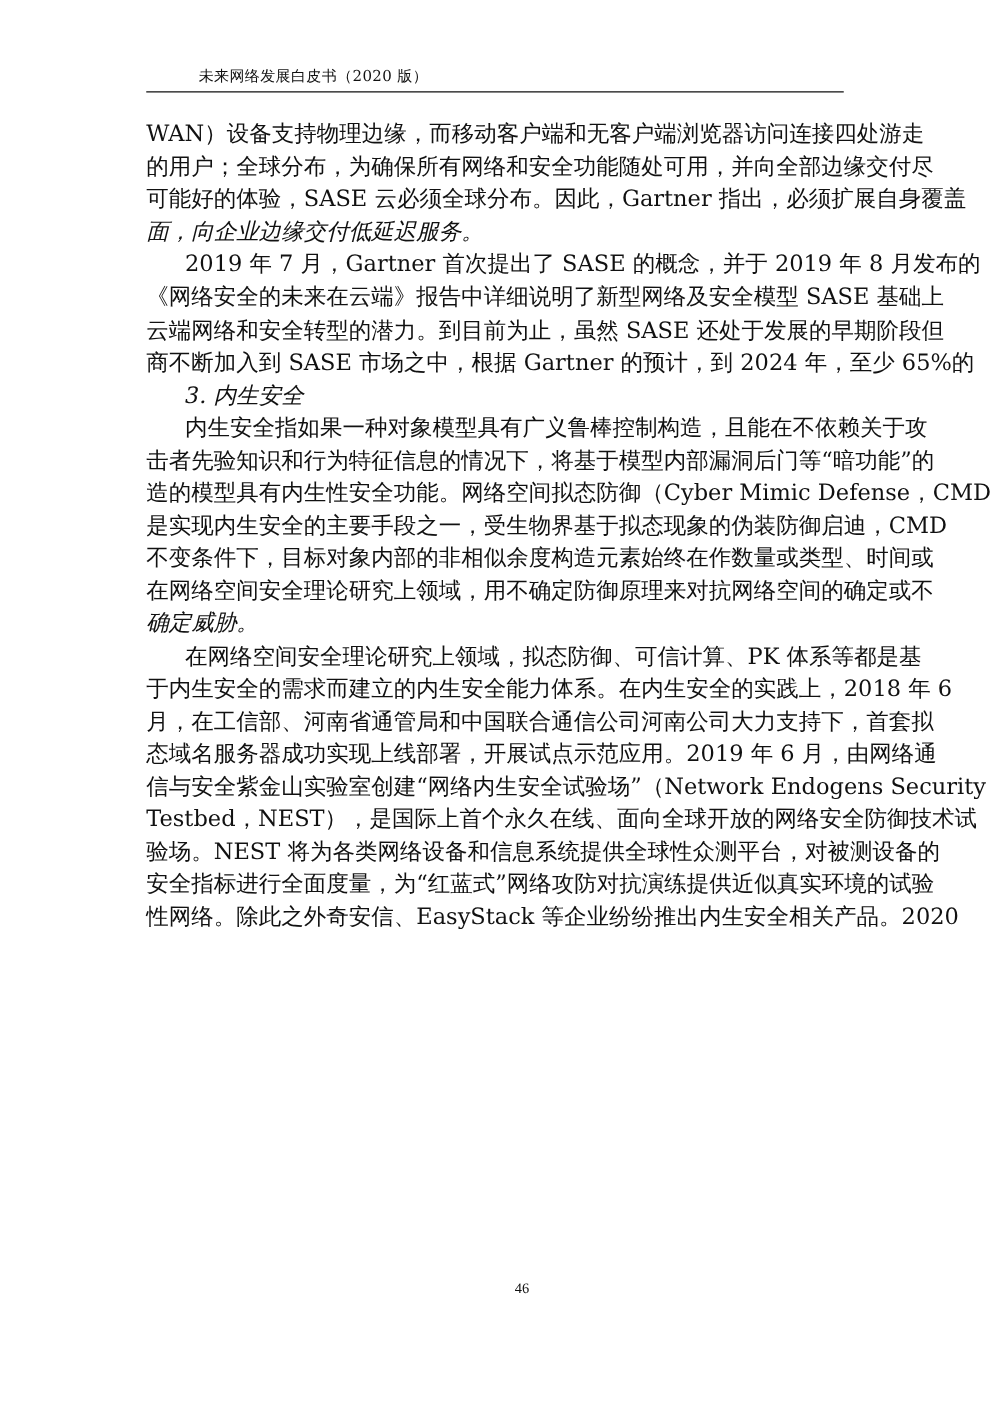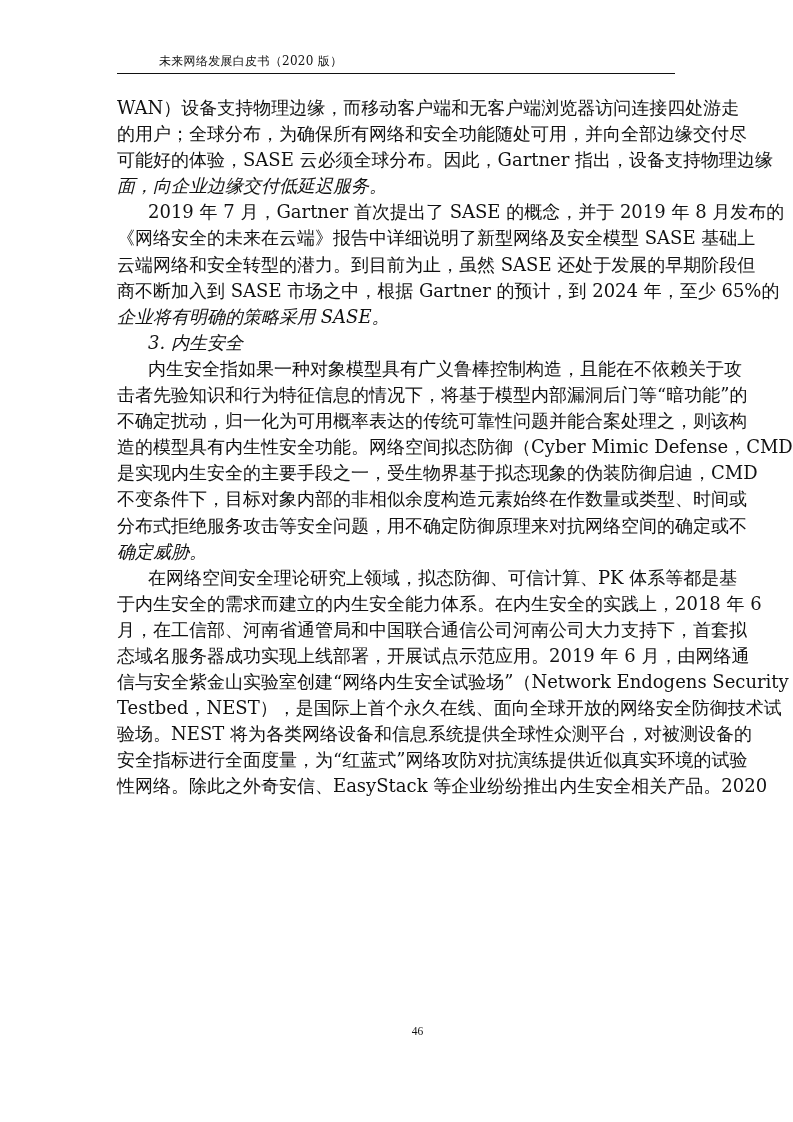--- a/index.html
+++ b/index.html
@@ -22,45 +22,43 @@
 
 <div class="header">
   <span class="header-title">未来网络发展白皮书（2020 版）</span>
 </div>
 
 <div class="body-text">
 
   <div>
     <div class="line">WAN）设备支持物理边缘，而移动客户端和无客户端浏览器访问连接四处游走</div>
     <div class="line">的用户；全球分布，为确保所有网络和安全功能随处可用，并向全部边缘交付尽</div>
-    <div class="line">可能好的体验，SASE 云必须全球分布。因此，Gartner 指出，设备支持物理边缘</div>
+    <div class="line">可能好的体验，SASE 云必须全球分布。因此，Gartner 指出，必须扩展自身覆盖</div>
     <div class="line last">面，向企业边缘交付低延迟服务。</div>
   </div>
 
   <div>
     <div class="line indent">2019 年 7 月，Gartner 首次提出了 SASE 的概念，并于 2019 年 8 月发布的</div>
     <div class="line">《网络安全的未来在云端》报告中详细说明了新型网络及安全模型 SASE 基础上</div>
     <div class="line">云端网络和安全转型的潜力。到目前为止，虽然 SASE 还处于发展的早期阶段但</div>
     <div class="line">商不断加入到 SASE 市场之中，根据 Gartner 的预计，到 2024 年，至少 65%的</div>
-    <div class="line last">企业将有明确的策略采用 SASE。</div>
   </div>
 
   <div>
     <div class="line indent last">3. 内生安全</div>
   </div>
 
 
   <div>
     <div class="line indent">内生安全指如果一种对象模型具有广义鲁棒控制构造，且能在不依赖关于攻</div>
     <div class="line">击者先验知识和行为特征信息的情况下，将基于模型内部漏洞后门等“暗功能”的</div>
-    <div class="line">不确定扰动，归一化为可用概率表达的传统可靠性问题并能合案处理之，则该构</div>
     <div class="line">造的模型具有内生性安全功能。网络空间拟态防御（Cyber Mimic Defense，CMD）</div>
     <div class="line">是实现内生安全的主要手段之一，受生物界基于拟态现象的伪装防御启迪，CMD</div>
     <div class="line">不变条件下，目标对象内部的非相似余度构造元素始终在作数量或类型、时间或</div>
-    <div class="line">分布式拒绝服务攻击等安全问题，用不确定防御原理来对抗网络空间的确定或不</div>
+    <div class="line">在网络空间安全理论研究上领域，用不确定防御原理来对抗网络空间的确定或不</div>
     <div class="line last">确定威胁。</div>
   </div>
 
   <div>
     <div class="line indent">在网络空间安全理论研究上领域，拟态防御、可信计算、PK 体系等都是基</div>
     <div class="line">于内生安全的需求而建立的内生安全能力体系。在内生安全的实践上，2018 年 6</div>
     <div class="line">月，在工信部、河南省通管局和中国联合通信公司河南公司大力支持下，首套拟</div>
     <div class="line">态域名服务器成功实现上线部署，开展试点示范应用。2019 年 6 月，由网络通</div>
     <div class="line">信与安全紫金山实验室创建“网络内生安全试验场”（Network Endogens Security</div>
     <div class="line">Testbed，NEST），是国际上首个永久在线、面向全球开放的网络安全防御技术试</div>

